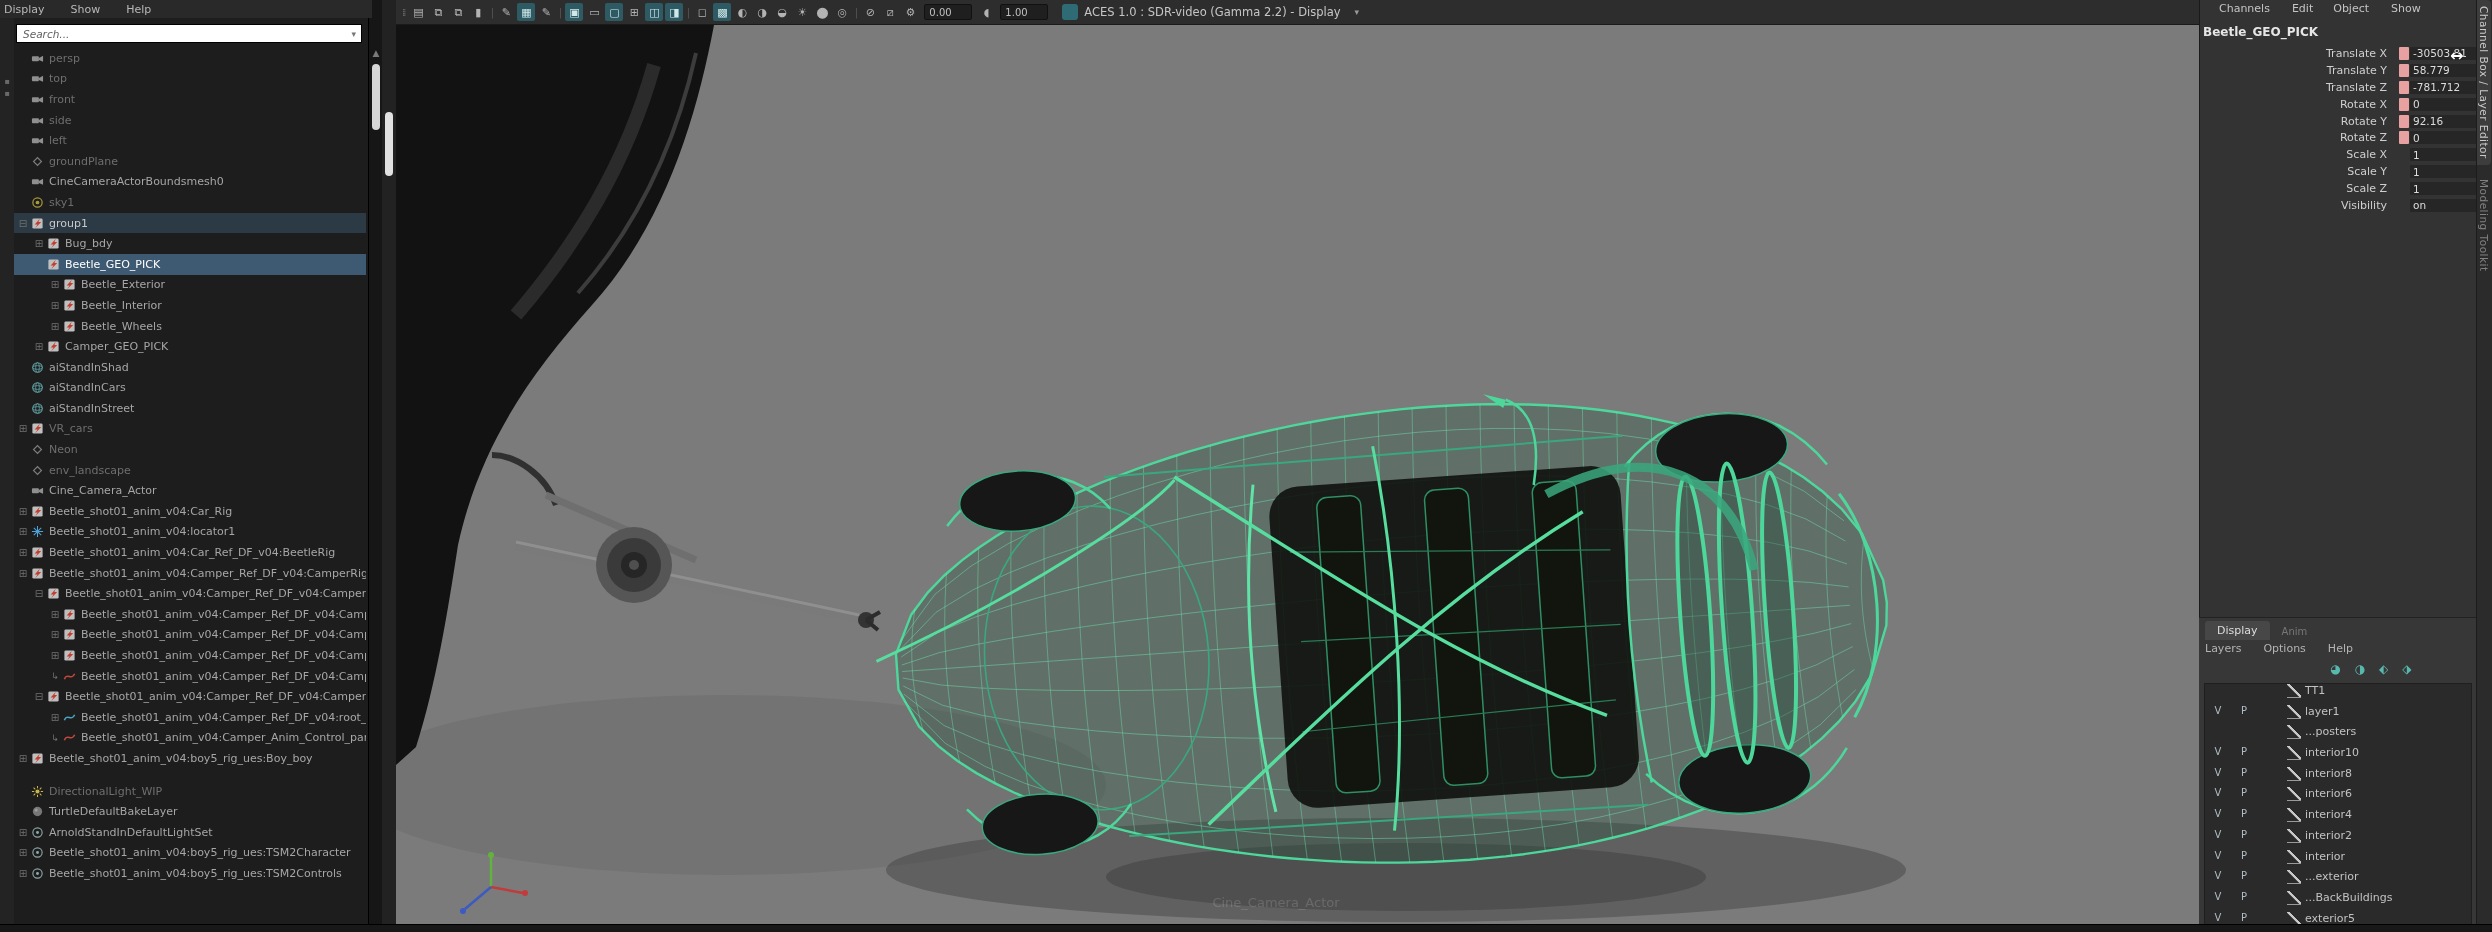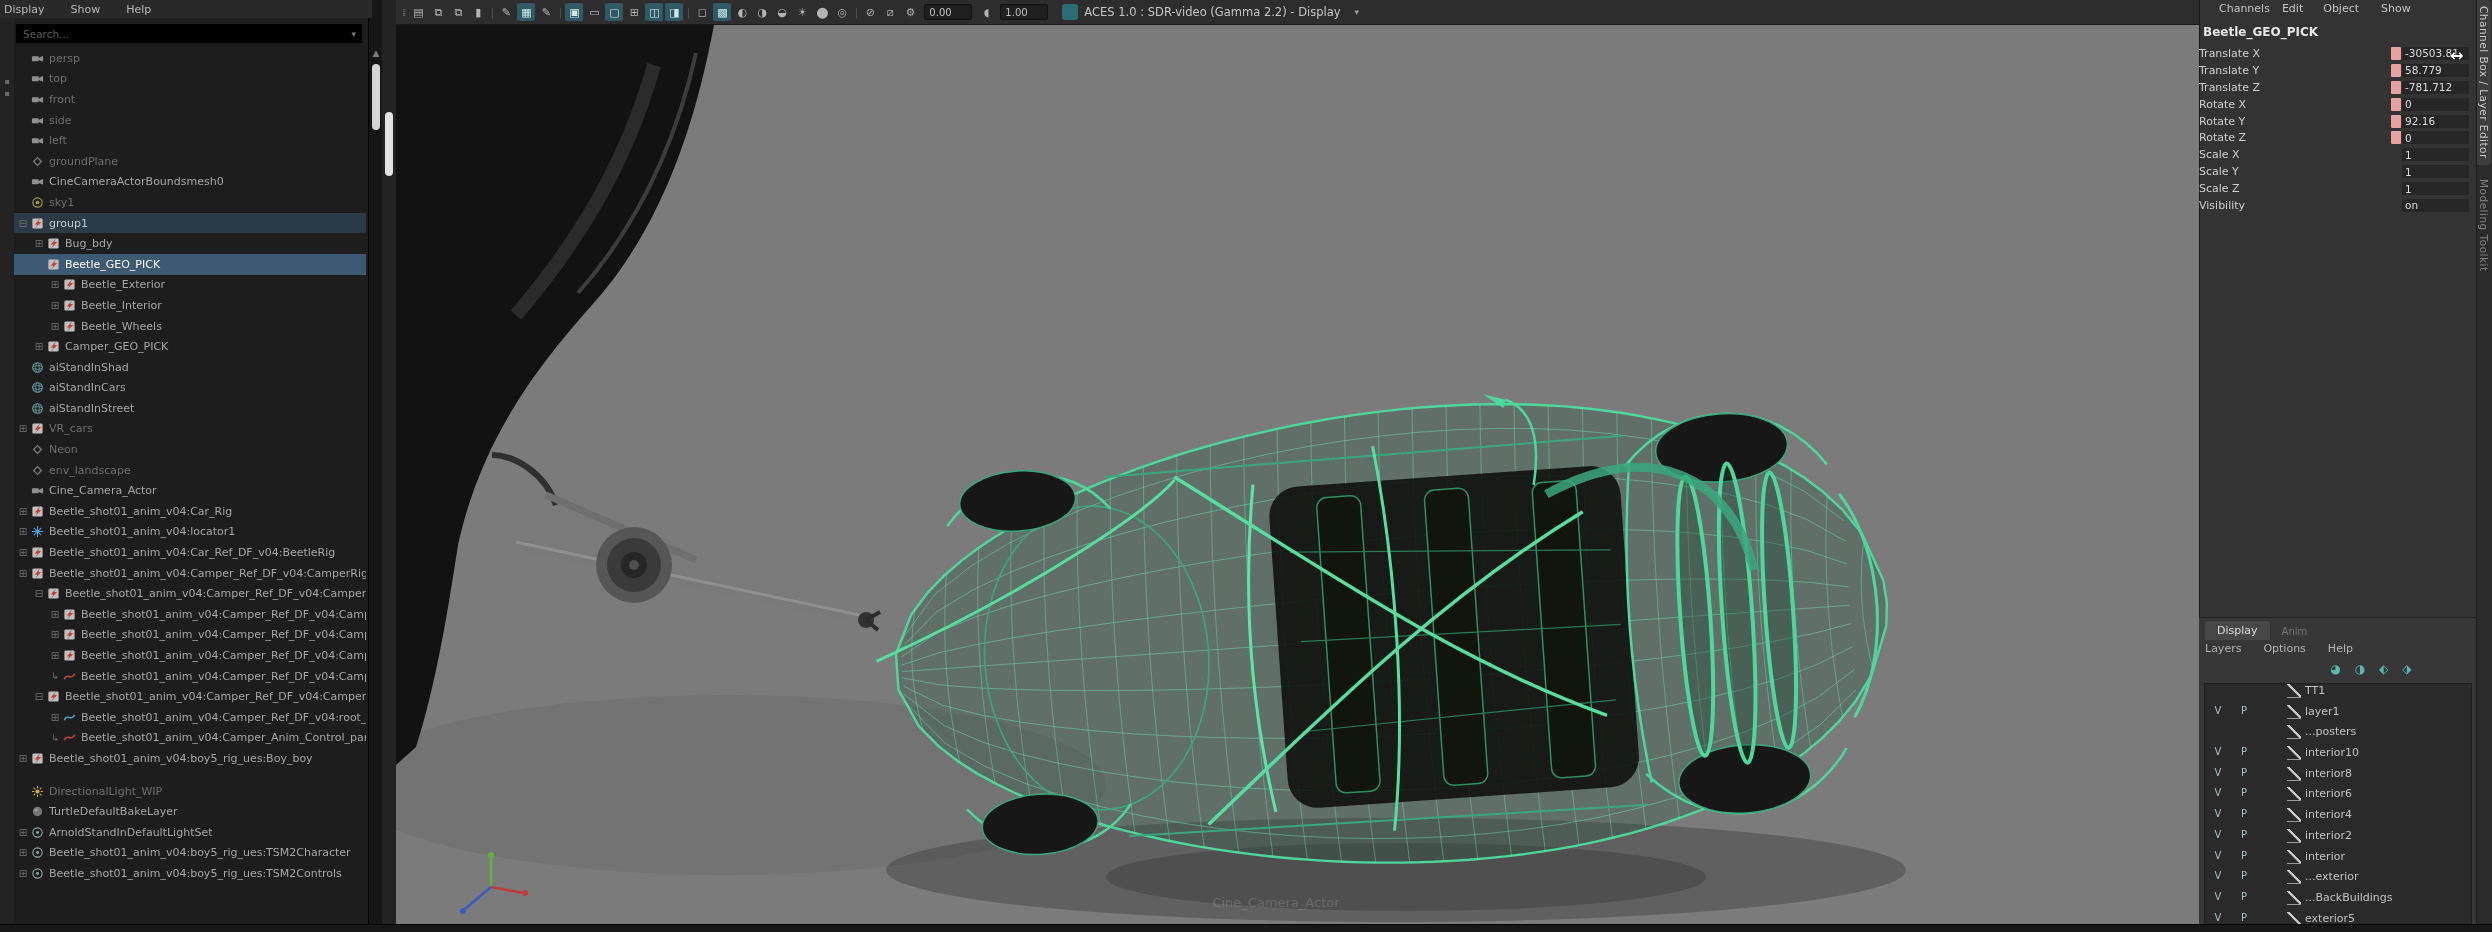--- a/index.html
+++ b/index.html
@@ -7,21 +7,21 @@
        font-family:"DejaVu Sans","Liberation Sans",sans-serif;color:#bdbdbd;
        -webkit-font-smoothing:antialiased;}
   .abs{position:absolute;}
 
   
   #outliner{left:0;top:0;width:368px;height:932px;background:#1d1d1d;}
   #outliner-menubar{left:0;top:0;width:368px;height:18px;background:#292929;display:flex;align-items:center;gap:26px;padding-left:4px;font-size:11px;color:#b8b8b8;}
   #outliner-menubar span{cursor:default;}
   #left-strip{left:0;top:18px;width:14px;height:914px;background:#232323;}
   #left-strip .dot{width:8px;height:8px;margin:4px auto;color:#6a6a6a;font-size:8px;line-height:8px;text-align:center;}
-  #search-row{left:16px;top:24px;width:344px;height:17px;background:#000000;border:1px solid #000;border-radius:0;display:flex;align-items:center;}
+  #search-row{left:16px;top:24px;width:344px;height:17px;background:#ffffff;border:1px solid #000;border-radius:0;display:flex;align-items:center;font-style:italic;}
   #search-row .ph{font-size:10.5px;color:#5f5f5f;padding-left:6px;flex:1;}
   #search-row .caret{color:#777;font-size:9px;padding-right:5px;}
   #tree{left:14px;top:48px;width:352px;height:876px;overflow:hidden;}
   .trow{height:20.6px;display:flex;align-items:center;font-size:11px;color:#a6a6a6;white-space:nowrap;}
   .trow.dim{color:#6e6e6e;}
   .trow.selected{background:#3e5a73;color:#fff;}
   .trow.parentsel{background:#2c3a46;color:#c9c9c9;}
   .gut{width:14px;display:inline-flex;justify-content:center;color:#707070;font-size:9px;flex:0 0 auto;}
   .gut.box{font-size:10px;}
   .ticon{width:15px;height:14px;flex:0 0 auto;margin-right:4px;display:inline-flex;align-items:center;justify-content:center;}
@@ -44,21 +44,21 @@
   #scene-wrap{left:396px;top:25px;width:1803px;height:899px;background:#7b7b7b;overflow:hidden;}
   #scene{display:block;}
 
   
   #right-panel{left:2199px;top:0;width:277px;height:932px;background:#333;border-left:1px solid #1a1a1a;}
   #cb-menus{left:2199px;top:2px;width:277px;height:16px;display:flex;gap:0;font-size:11px;color:#c4c4c4;}
   #cb-menus span{cursor:default;}
   #cb-title{left:2203px;top:25px;font-size:12px;font-weight:bold;color:#e6e6e6;}
   #cb-rows{left:2199px;top:45px;width:277px;}
   .cbrow{height:16.9px;display:flex;align-items:center;}
-  .cblabel{width:188px;text-align:left;font-size:11px;color:#cfcfcf;padding-right:4px;flex:0 0 auto;}
+  .cblabel{width:188px;text-align:right;font-size:11px;color:#cfcfcf;padding-right:12px;flex:0 0 auto;}
   .cbkey{width:10px;height:13px;flex:0 0 auto;border-radius:1px;}
   .cbkey.keyed{background:#e8a1a1;}
   .cbfield{width:64px;height:13px;background:#262626;border-radius:1px;margin-left:1px;font-size:10.5px;color:#dcdcdc;display:flex;align-items:center;padding-left:3px;overflow:hidden;white-space:nowrap;}
   #cb-cursor{left:2450px;top:46px;color:#fff;font-size:16px;font-weight:bold;text-shadow:0 0 2px #000;z-index:5;}
 
   
   #layer-panel{left:2199px;top:617px;width:277px;height:315px;background:#373737;border-top:1px solid #222;}
   #layer-tabs{left:2205px;top:620px;display:flex;align-items:flex-end;height:20px;font-size:11px;}
   .ltab{padding:3px 12px;cursor:default;}
   .ltab.active{background:#474747;color:#ddd;border-radius:3px 3px 0 0;}
@@ -664,21 +664,21 @@
         <circle cx="129" cy="868" r="3" fill="#c23b3b"></circle>
       <line x1="95" y1="862" x2="69" y2="884" stroke="#3b5bc2"></line>
         <circle cx="67" cy="886" r="3" fill="#3b5bc2"></circle>
     </g>
   </svg>
 </div>
 
 <div id="right-panel" class="abs"></div>
 <div id="cb-menus" class="abs">
   <span style="margin-left:20px">Channels</span>
-  <span style="margin-left:12px">Edit</span>
+  <span style="margin-left:22px">Edit</span>
   <span style="margin-left:20px">Object</span>
   <span style="margin-left:22px">Show</span>
 </div>
 <div id="cb-title" class="abs">Beetle_GEO_PICK</div>
 <div id="cb-rows" class="abs">
     <div class="cbrow">
       <span class="cblabel">Translate X</span>
       <span class="cbkey keyed"></span>
       <span class="cbfield">-30503.81</span>
     </div>

